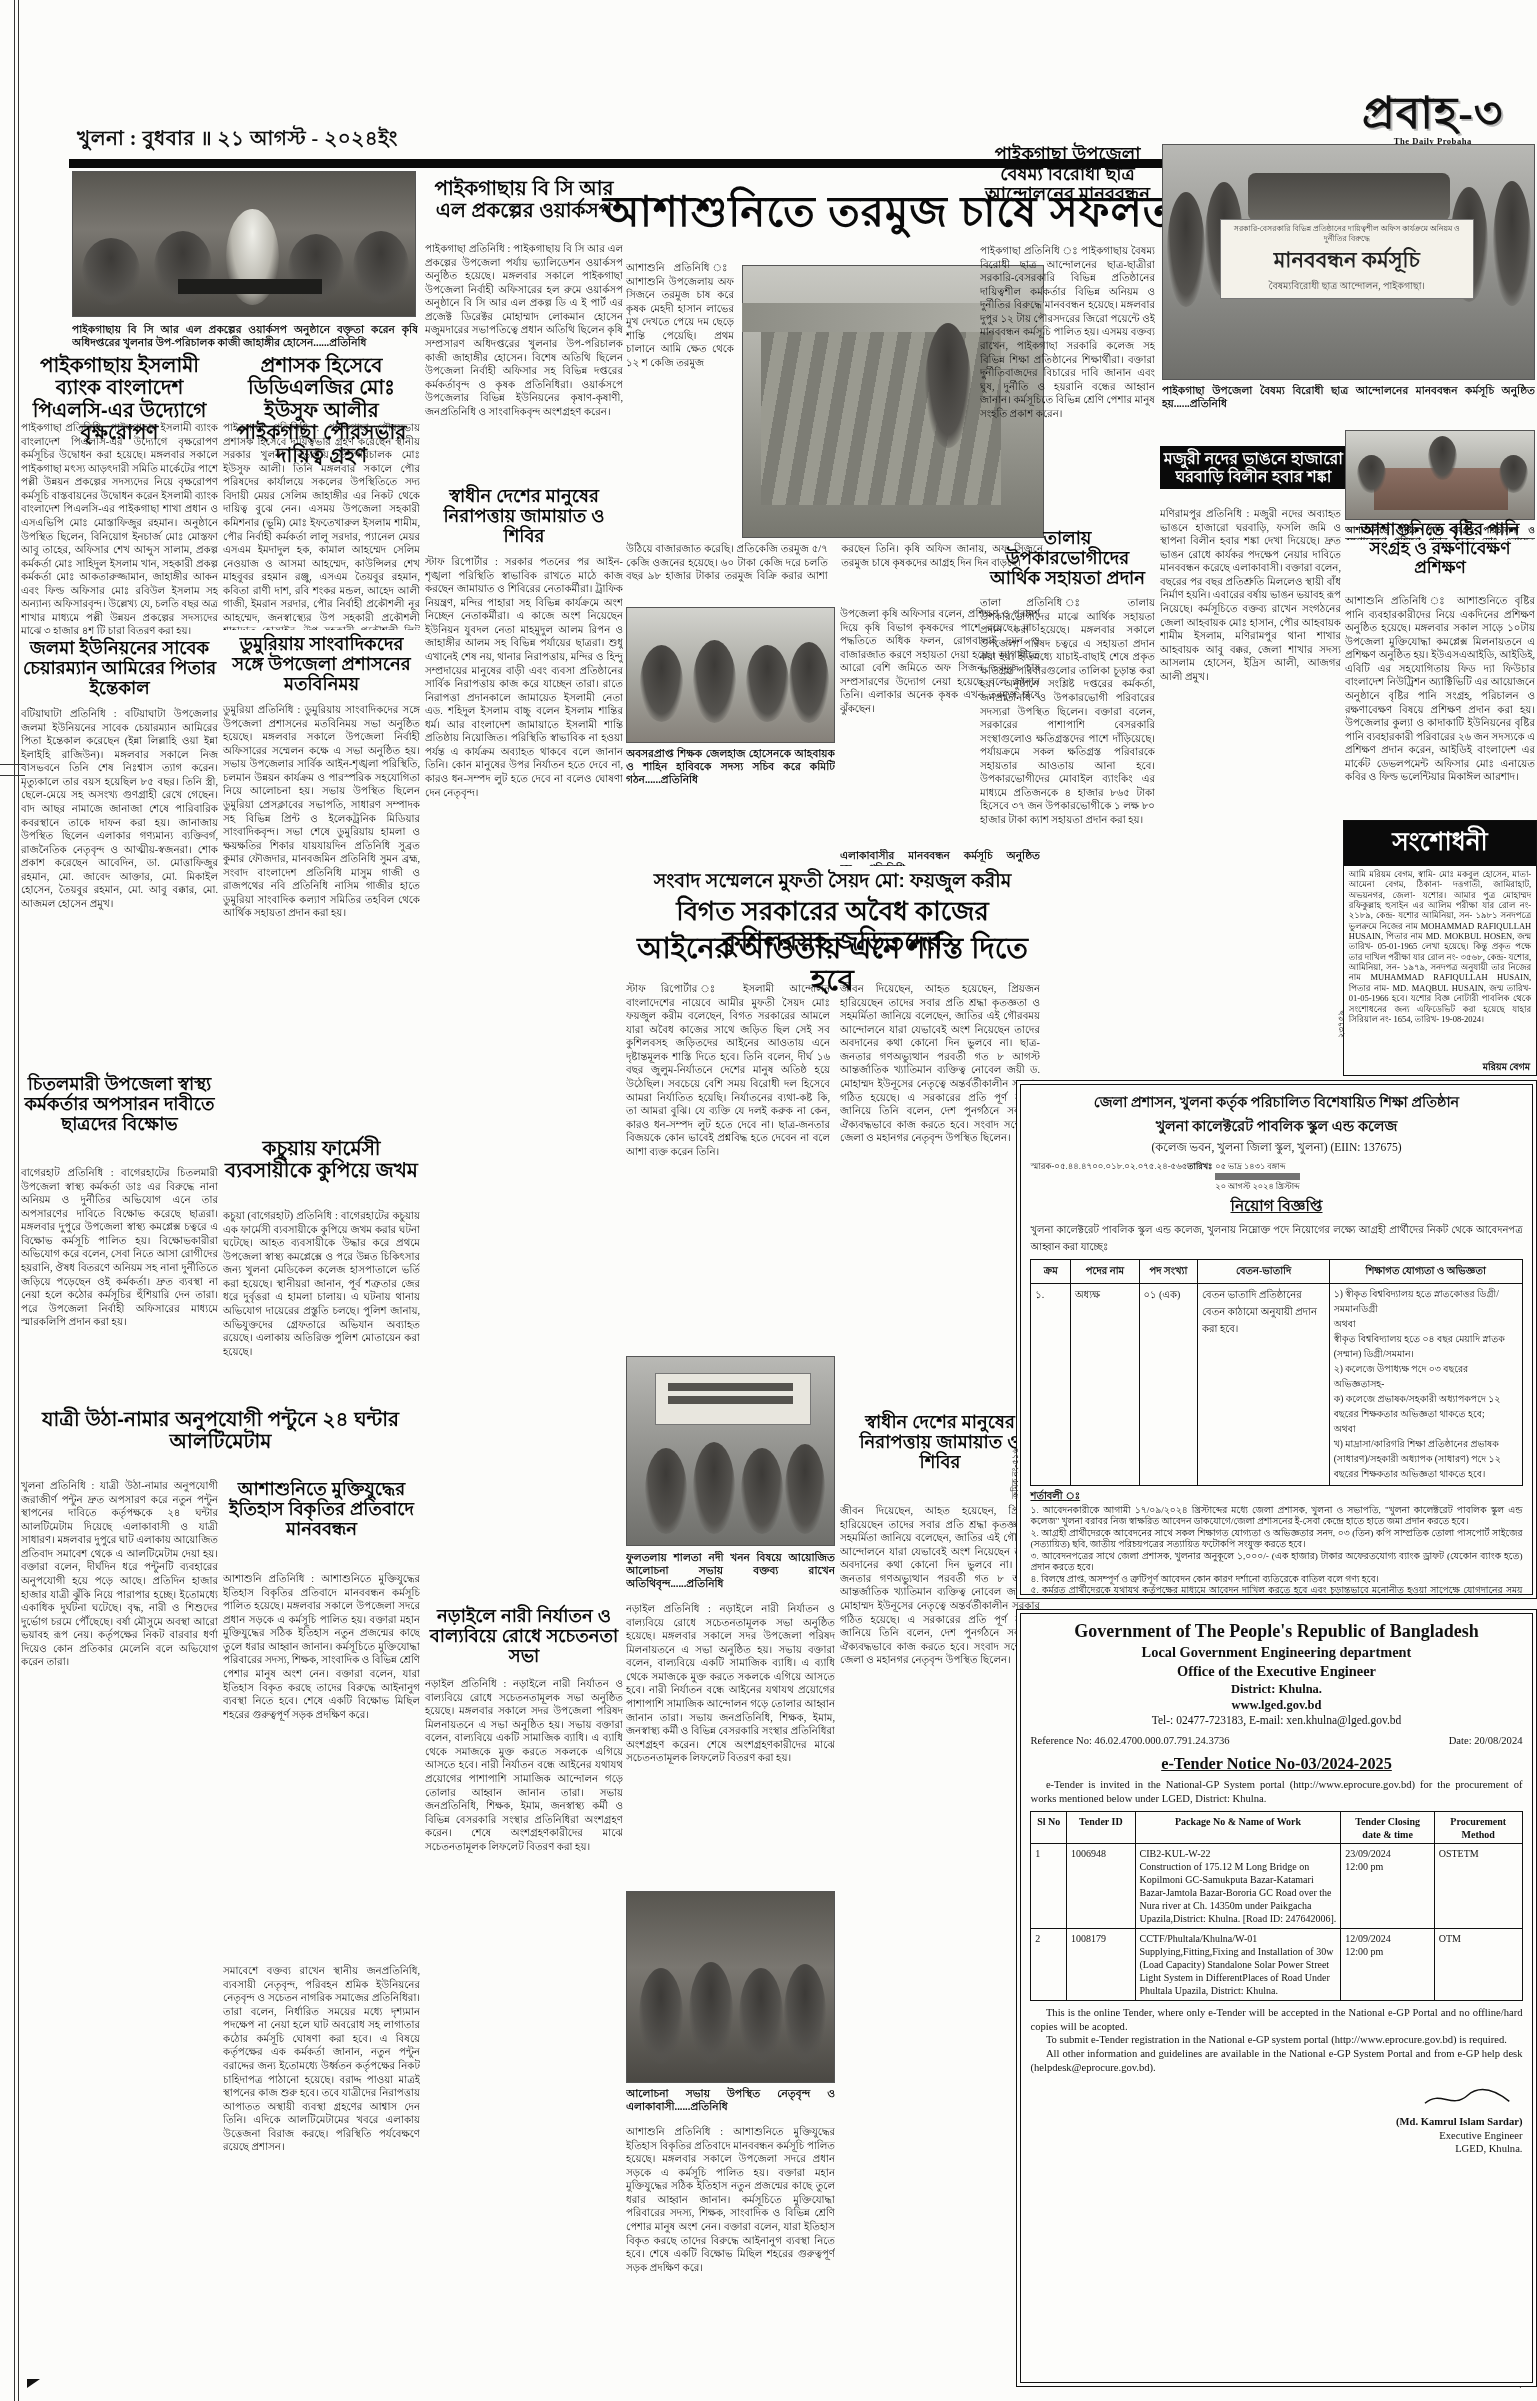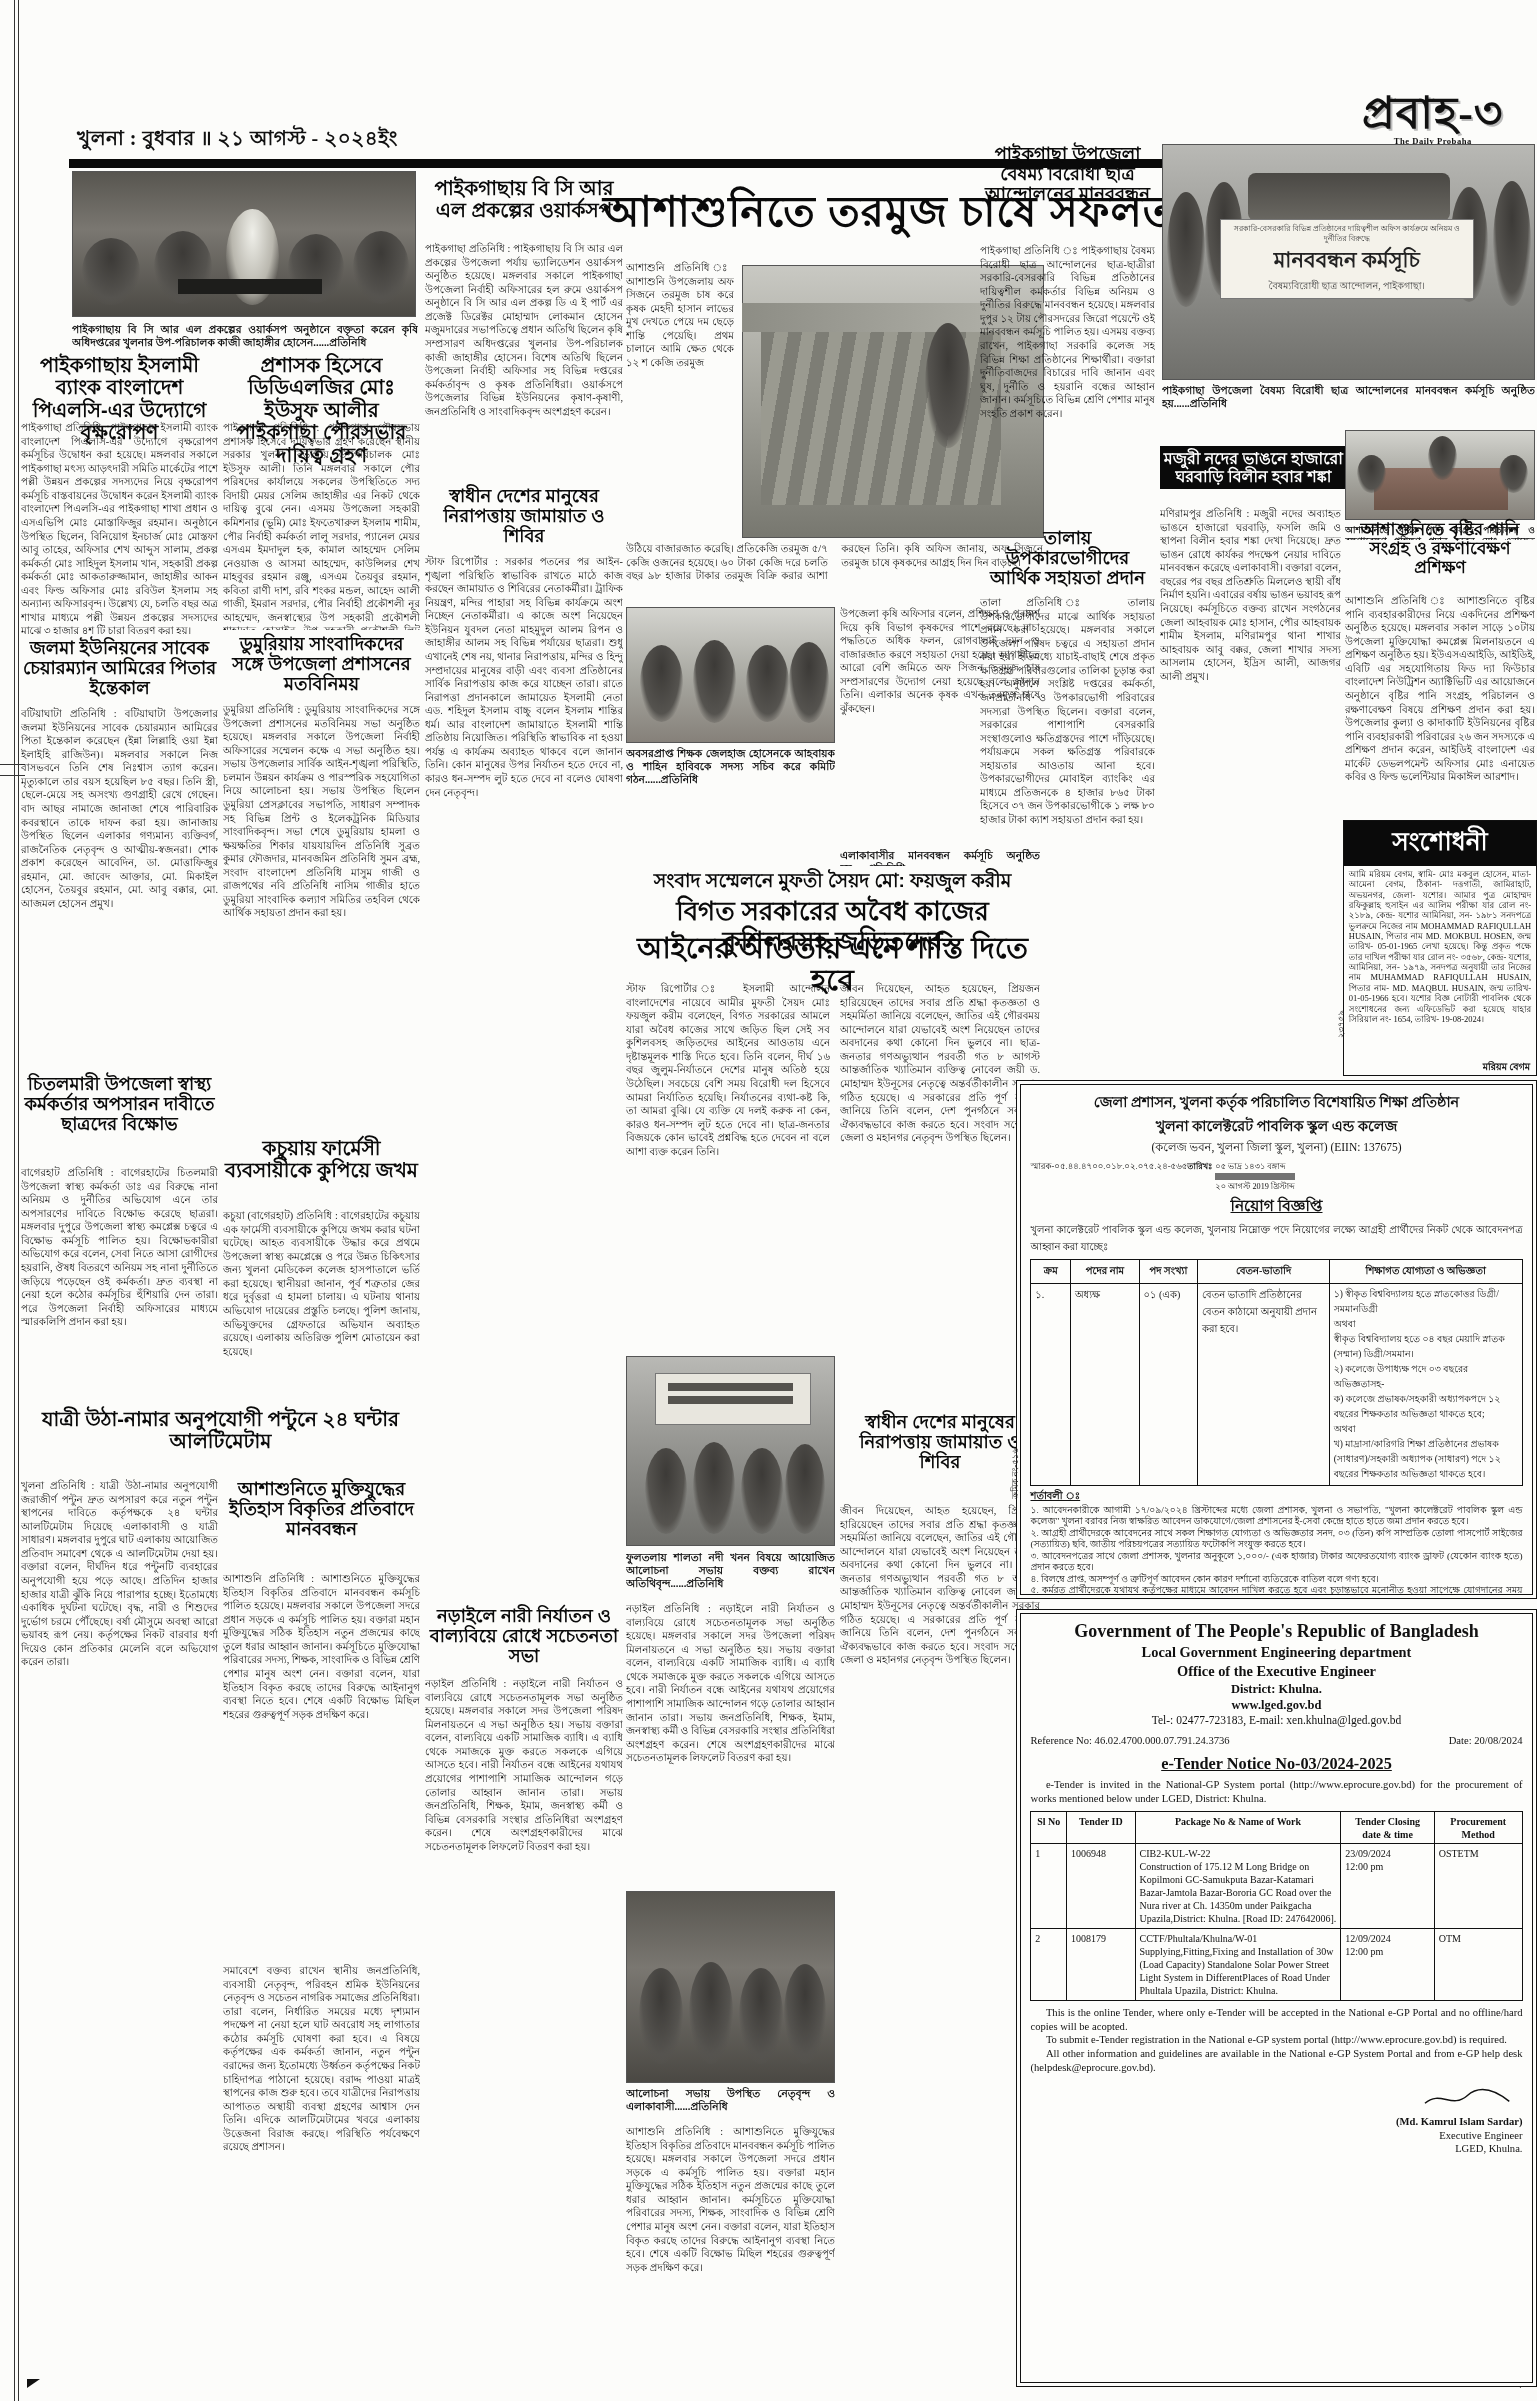--- a/index.html
+++ b/index.html
@@ -199,21 +199,21 @@
     <div class="nbox-inner" style="font-size:10px;">
       <div class="ctr" style="font-weight:bold;font-size:14.4px;">জেলা প্রশাসন, খুলনা কর্তৃক পরিচালিত বিশেষায়িত শিক্ষা প্রতিষ্ঠান</div>
       <div class="ctr" style="font-weight:bold;font-size:14.4px;">খুলনা কালেক্টরেট পাবলিক স্কুল এন্ড কলেজ</div>
       <div class="ctr" style="font-size:11.5px;"><span>(কলেজ ভবন, খুলনা জিলা স্কুল, খুলনা) (EIIN: 137675)</span></div>
       <div style="display:flex;justify-content:flex-start;align-items:flex-start;margin-top:1.9px;">
         <span style="font-size:8.6px;">স্মারক-০৫.৪৪.৪৭০০.০১৮.০২.০৭৫.২৪-৫৬৫</span>
         <span style="font-size:8.2px;text-align:left;display:inline-flex;gap:2.9px;">
           <b>তারিখঃ</b>
           <span>
               <span style="display:block;border-bottom:7px solid #737373;">০৫ ভাদ্র ১৪৩১ বঙ্গাব্দ</span>
-              <span style="display:block;">২০ আগস্ট 2019 খ্রিস্টাব্দ</span>
+              <span style="display:block;">২০ আগস্ট ২০২৪ খ্রিস্টাব্দ</span>
             </span>
         </span>
       </div>
       <div class="ctr u" style="font-weight:bold;font-size:15.4px;margin:1.9px 0;">নিয়োগ বিজ্ঞপ্তি</div>
       <div style="text-align:justify;">খুলনা কালেক্টরেট পাবলিক স্কুল এন্ড কলেজ, খুলনায় নিম্নোক্ত পদে নিয়োগের লক্ষ্যে আগ্রহী প্রার্থীদের নিকট থেকে আবেদনপত্র আহ্বান করা যাচ্ছেঃ</div>
       <table class="nt" style="margin-top:2.9px;">
         <tbody>
             <tr>
           <th style="width:31px;">ক্রম</th>
           <th style="width:60px;">পদের নাম</th>

